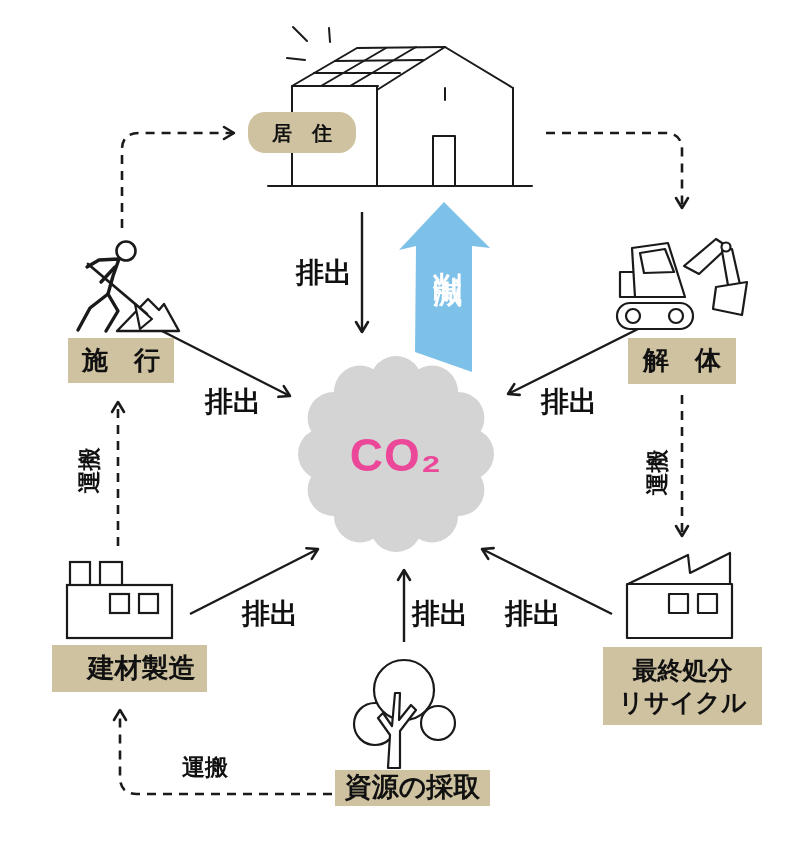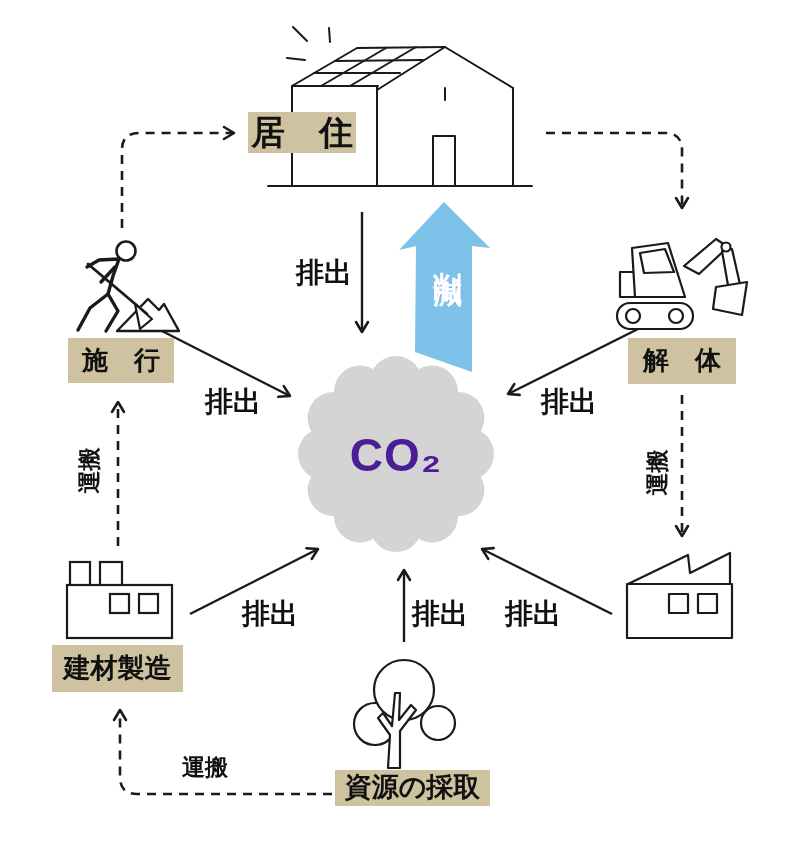--- a/index.html
+++ b/index.html
@@ -22,21 +22,21 @@
   }
   .flow.rot{transform:rotate(-90deg);transform-origin:center center;}
   .reduction{
     position:absolute;color:#ffffff;font-weight:bold;font-size:29px;
     writing-mode:vertical-rl;text-orientation:upright;letter-spacing:6px;
     z-index:2;
   }
   .co2{
     position:absolute;left:336px;top:426px;width:120px;height:58px;
     display:flex;align-items:center;justify-content:center;
-    font-weight:bold;font-size:46px;letter-spacing:1px;color:#4c1d95;z-index:2;
+    font-weight:bold;font-size:46px;letter-spacing:1px;color:#ec4899;z-index:2;
   }
 </style>
 </head>
 <body>
 
 <div class="stage">
 
   <svg width="800" height="845" viewBox="0 0 800 845">
     <defs>
       <marker id="ah" markerUnits="userSpaceOnUse" markerWidth="18" markerHeight="18" viewBox="0 0 18 18" refX="14" refY="9" orient="auto-start-reverse">
@@ -139,24 +139,28 @@
     </g>
 
     <g stroke="#1a1a1a" stroke-width="2.2" fill="#ffffff" stroke-linejoin="round">
       <circle cx="375" cy="724" r="21"></circle>
       <circle cx="438" cy="723" r="17"></circle>
       <circle cx="404" cy="690" r="30"></circle>
       <path d="M388,768 L390,735 L378,718 L383,713 L392,726 L395,693 L400,693 L399,720 L411,705 L416,710 L400,731 L400,768 Z"></path>
     </g>
   </svg>
 
-  <div class="tag" style="left:248px;top:112px;width:108px;height:41px;font-size:34px;">居　住</div>
+  <div class="tag" style="left:248px;top:112px;width:108px;height:41px;font-size:20px;border-radius:17px;">居　住</div>
   <div class="tag" style="left:68px;top:338px;width:106px;height:45px;font-size:26px;">施　行</div>
   <div class="tag" style="left:628px;top:338px;width:108px;height:46px;font-size:26px;">解　体</div>
-  <div class="tag" style="left:52px;top:645px;width:131px;height:47px;font-size:27px;">建材製造</div>
+  <div class="tag" style="left:52px;top:645px;width:131px;height:47px;font-size:27px;padding-left:24px;">建材製造</div>
+  <div class="tag two-line" style="left:603px;top:647px;width:159px;height:78px;font-size:25px;">
+    <span>最終処分</span>
+    <span>リサイクル</span>
+  </div>
   <div class="tag" style="left:335px;top:770px;width:155px;height:36px;font-size:27px;">資源の採取</div>
 
   <div class="flow" style="left:296px;top:254px;">排出</div>
   <div class="flow" style="left:205px;top:383px;">排出</div>
   <div class="flow" style="left:541px;top:383px;">排出</div>
   <div class="flow" style="left:242px;top:595px;">排出</div>
   <div class="flow" style="left:412px;top:595px;">排出</div>
   <div class="flow" style="left:505px;top:595px;">排出</div>
   <div class="flow rot" style="left:66px;top:455px;font-size:23px;">運搬</div>
   <div class="flow rot" style="left:634px;top:457px;font-size:23px;">運搬</div>

